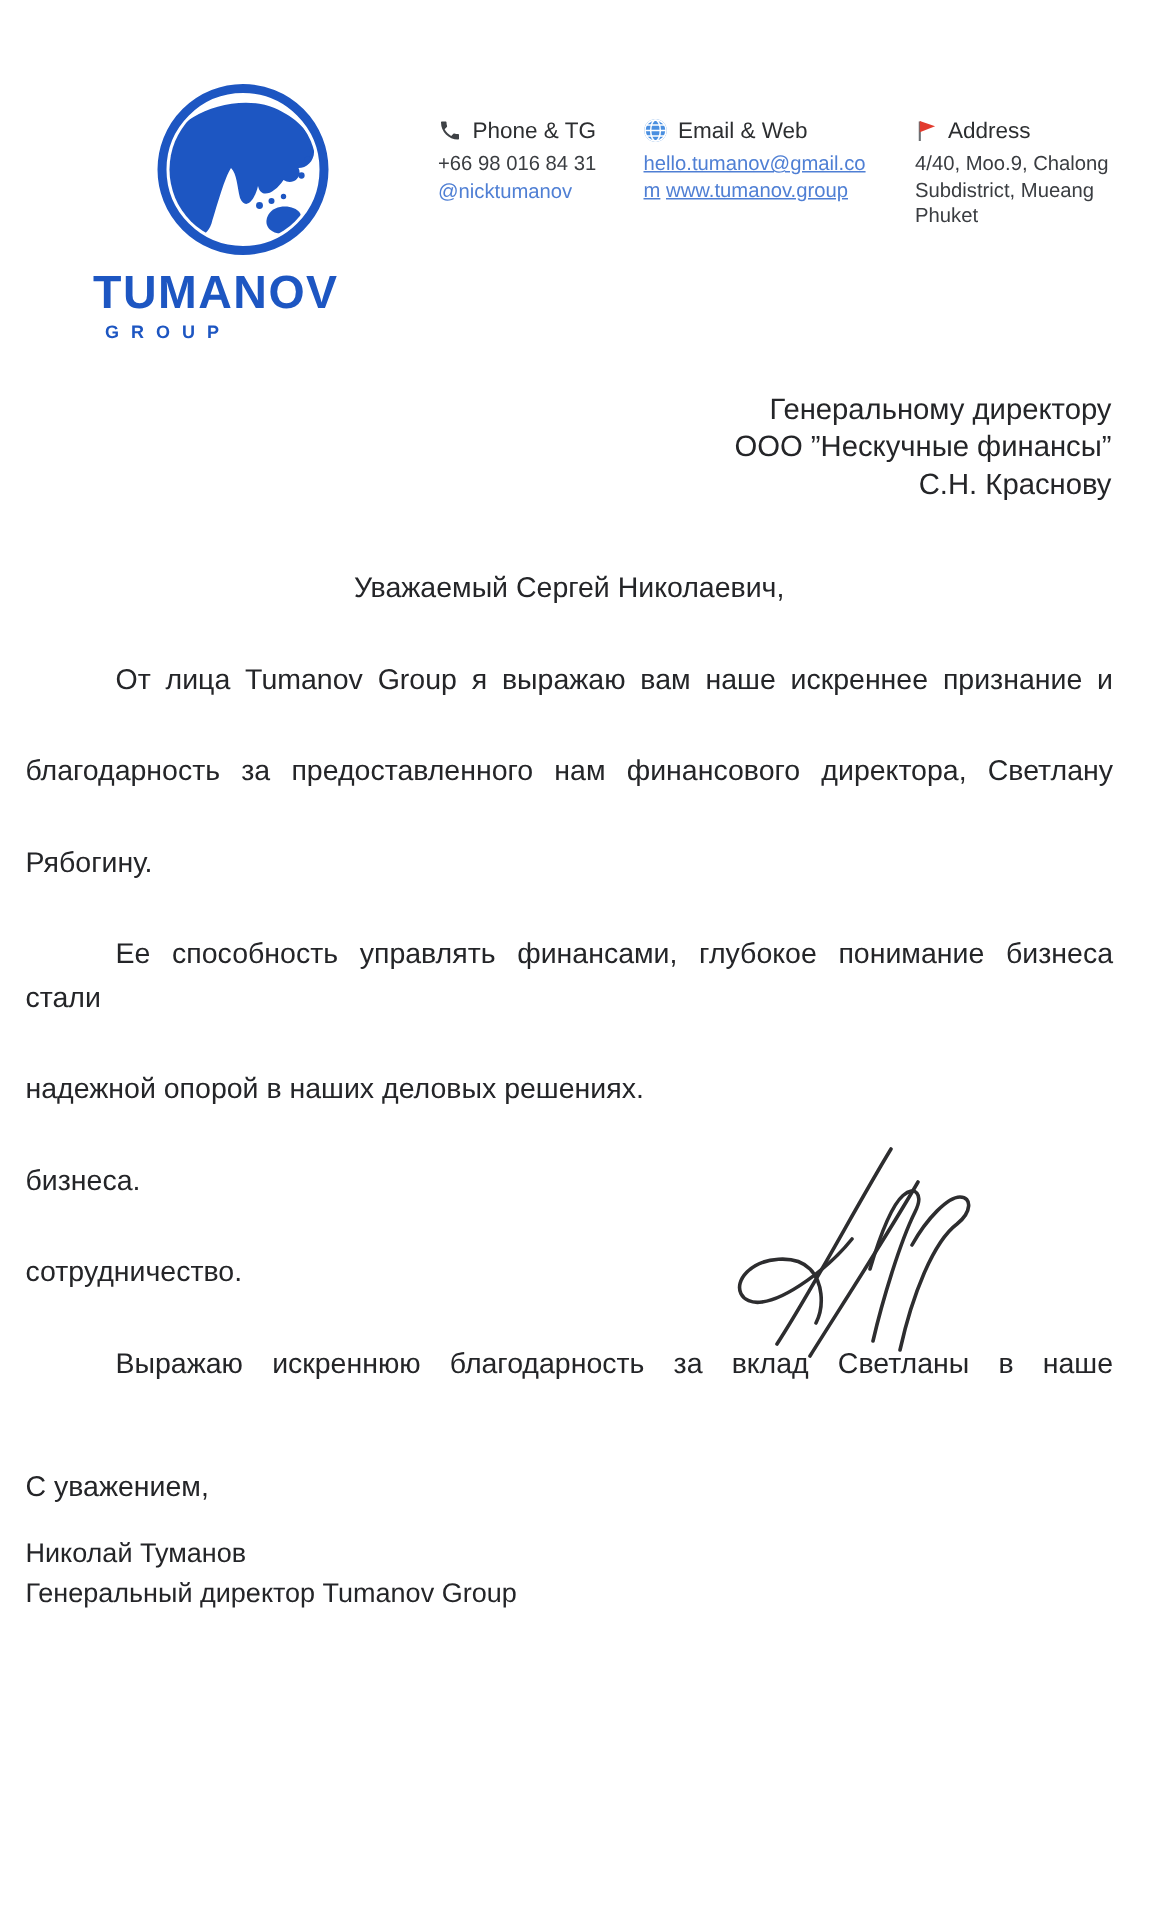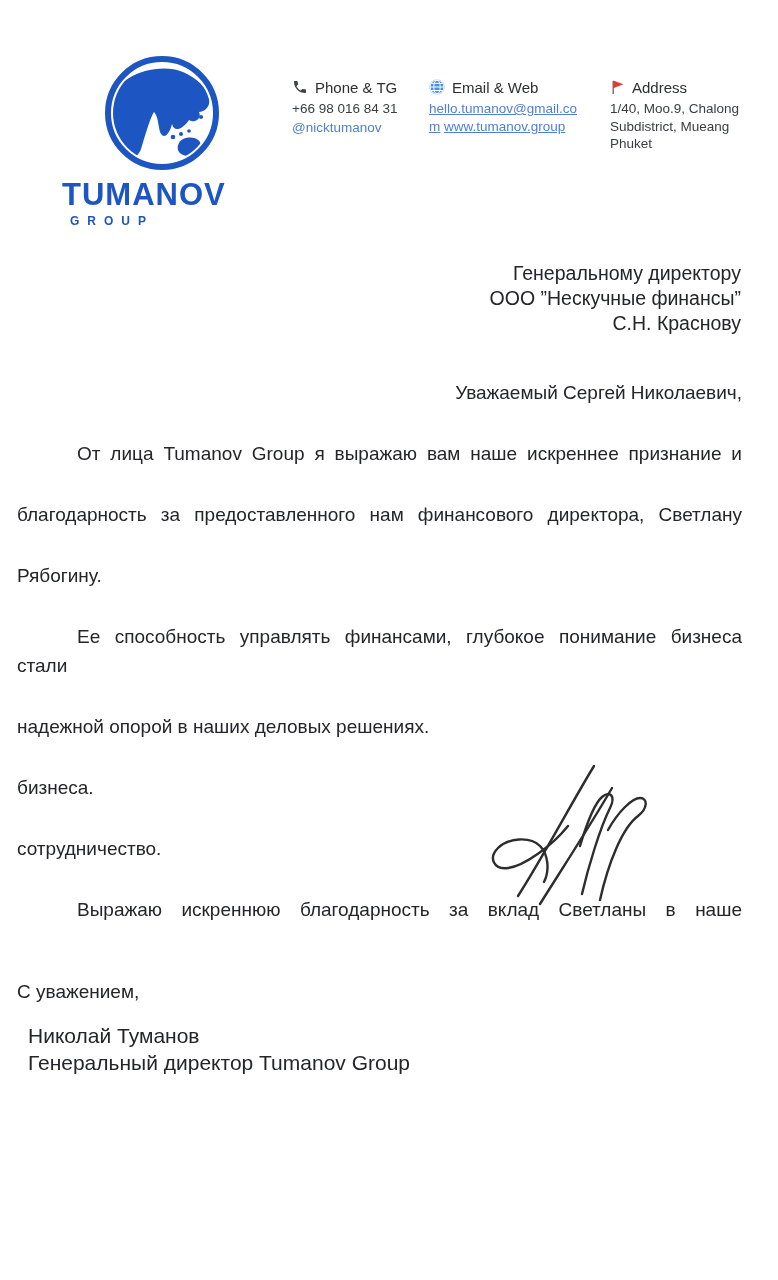--- a/index.html
+++ b/index.html
@@ -21,27 +21,27 @@
   .contact-body{margin-top:4px;font-size:13.5px;line-height:18px;color:#3a3d41;}
   .phone-number{color:#3a3d41;}
   .tg-handle{color:#4f7fd4;text-decoration:none;display:inline-block;margin-top:1px;}
   .c-email a{color:#4f7fd4;text-decoration:underline;}
   .email-link{word-break:break-all;}
   .address-text{color:#3a3d41;line-height:17.5px;}
   
   .recipient{position:absolute;top:261px;right:37px;text-align:right;font-size:19.5px;line-height:25px;color:#242528;}
   
   .body-block{position:absolute;left:17px;right:36px;top:378px;font-size:19px;color:#242528;}
-  .salutation{text-align:right;line-height:29px;margin-bottom:20px;}
+  .salutation{text-align:center;line-height:29px;margin-bottom:20px;}
   .para{margin:0 0 8px 0;}
   .pline{line-height:29px;margin-top:32px;}
   .pline.first{text-indent:60px;}
   .pline.just{text-align:justify;text-align-last:justify;}
   .closing{margin-top:53px;line-height:29px;}
-  .signer{margin-top:16px;line-height:27px;font-size:21px;margin-left:11px;}
+  .signer{margin-top:16px;line-height:27px;font-size:18px;}
   
   .signature{position:absolute;left:472px;top:754px;}
 </style>
 </head>
 <body>
 
 <div class="page">
 
   <div class="logo">
     <svg class="logo-globe" width="118" height="118" viewBox="0 0 118 118">
@@ -102,21 +102,21 @@
   </div>
 
   <div class="contact c-address">
     <div class="contact-head">
       <svg width="15" height="16" viewBox="0 0 15 16">
         <line x1="3.2" y1="2" x2="3.2" y2="15" stroke="#6b6f73" stroke-width="1.4"></line>
         <path d="M3.2 1.6 L13.4 5.2 L3.2 9.2 Z" fill="#e23b2e"></path>
       </svg>
       <span>Address</span>
     </div>
-    <div class="contact-body address-text">1/40, Moo.9, Chalong Subdistrict, Mueang Phuket</div>
+    <div class="contact-body address-text">4/40, Moo.9, Chalong Subdistrict, Mueang Phuket</div>
   </div>
 
   <div class="recipient">
     <div>Генеральному директору</div>
     <div>ООО ”Нескучные финансы”</div>
     <div>С.Н. Краснову</div>
   </div>
 
   <div class="body-block">
     <div class="salutation">Уважаемый Сергей Николаевич,</div>

